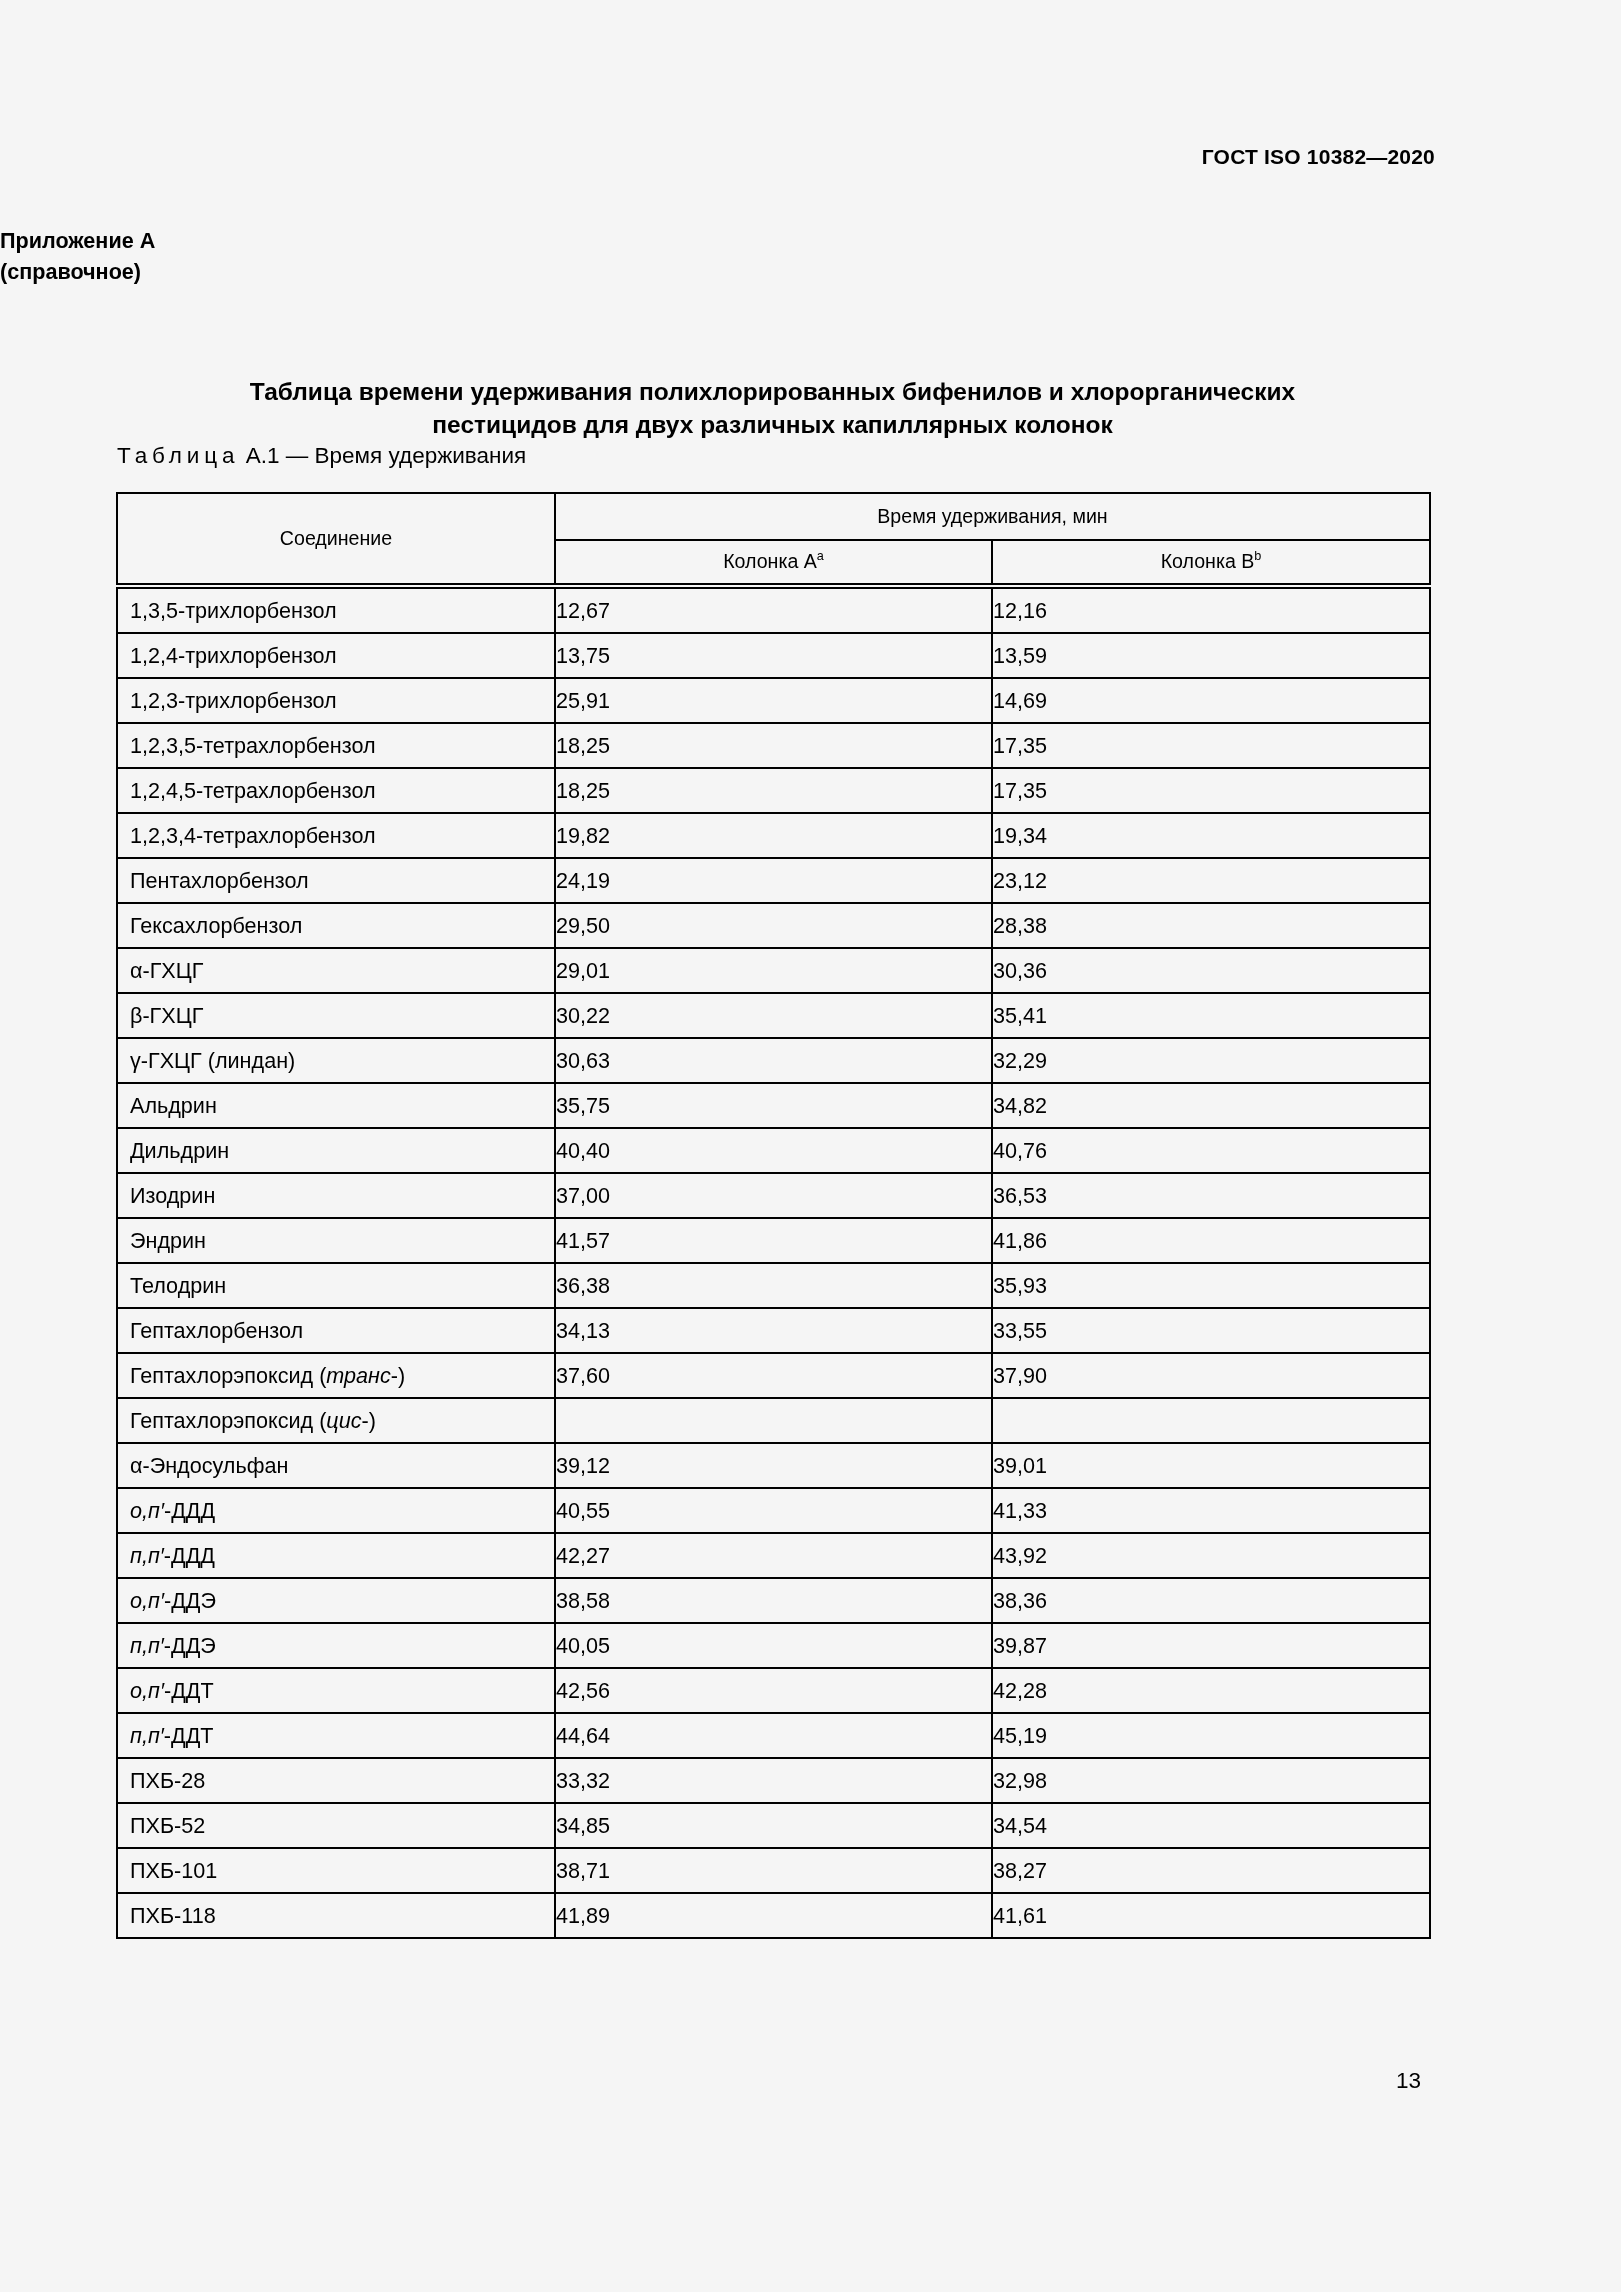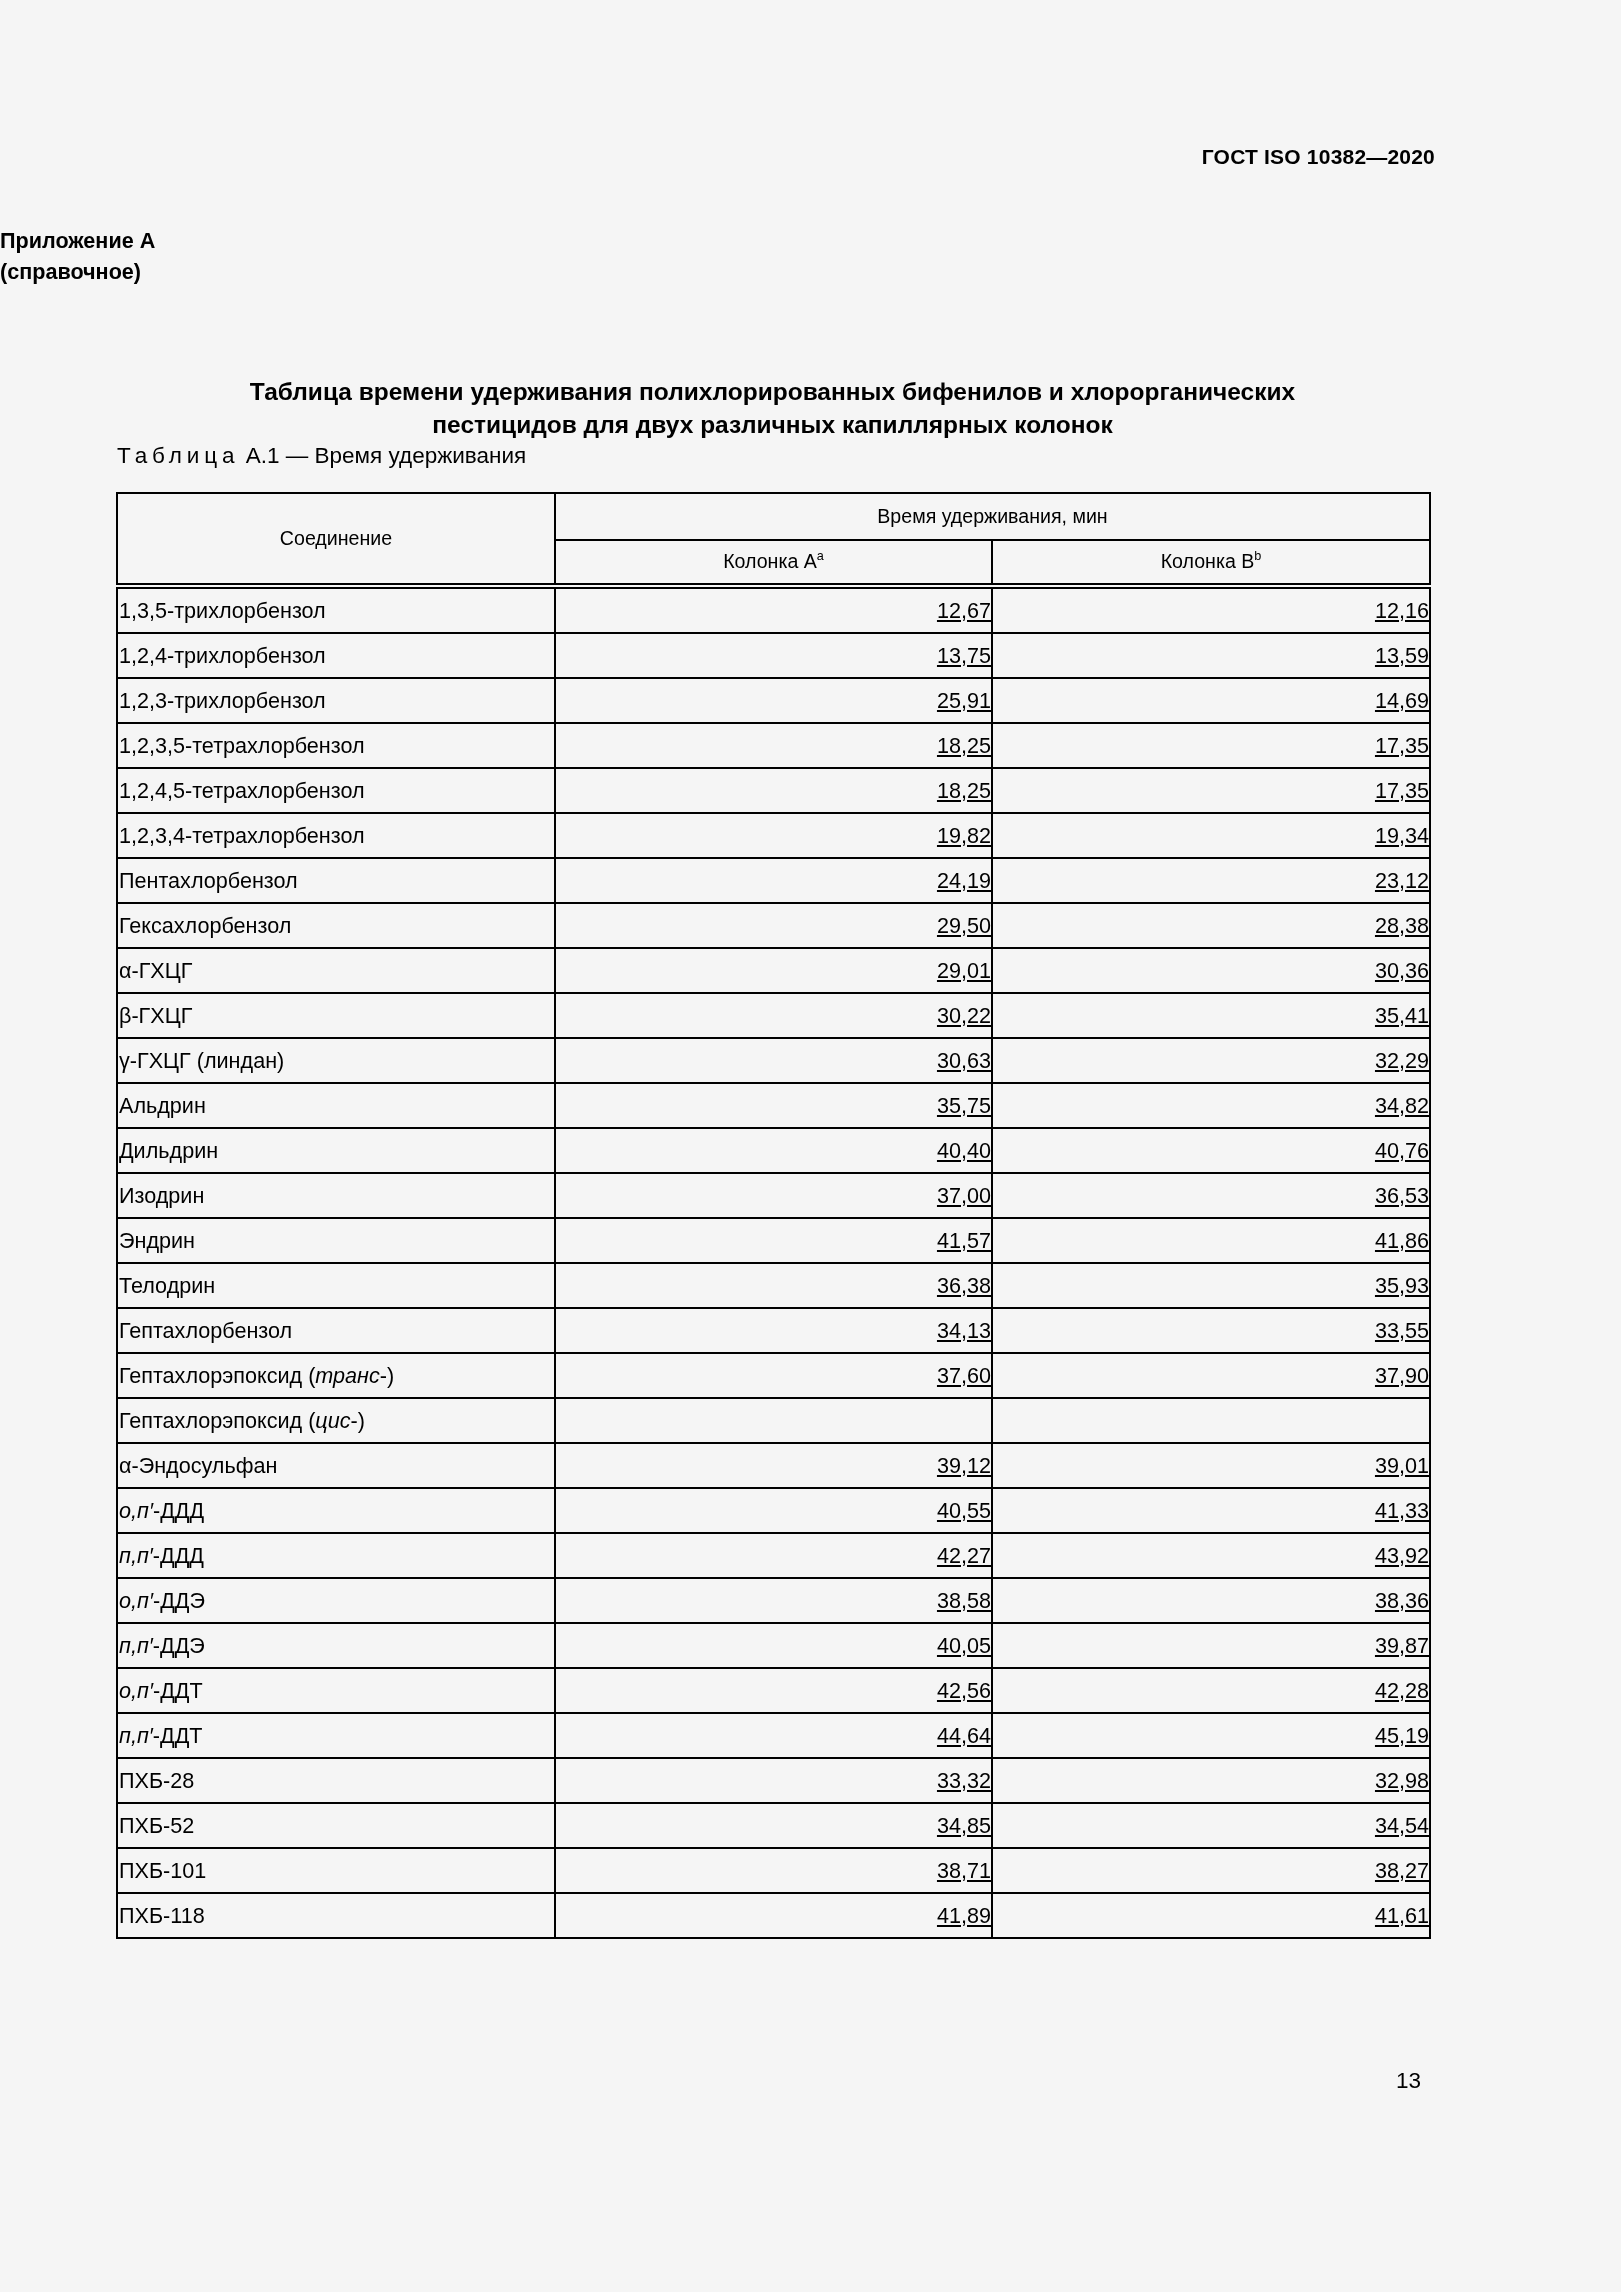--- a/index.html
+++ b/index.html
@@ -40,22 +40,22 @@
     font-weight: normal;
     font-size: 21.6px;
     padding: 0;
   }
   th { font-size: 19.6px; text-align: center; }
   th.h-top { height: 44px; }
   th.h-sub { height: 42px; border-radius: 21px; }
   th.h-comp { height: 89px; }
   thead tr:last-child th, thead th.h-comp { border-bottom: 6.9px double #000; }
   td { height: 43px; }
-  td.name { padding-left: 1px; text-align: left; }
-  td.num { text-align: right; text-decoration: underline; }
+  td.name { padding-left: 12px; text-align: left; }
+  td.num { text-align: left; }
   sup { font-size: 12.7px; vertical-align: 7.8px; line-height: 0; }
   .page-number {
     position: absolute; left: 1396px; top: 2068px; font-size: 22.5px;
   }
   i { font-style: italic; }
 </style>
 </head>
 <body>
 
 <div class="doc-code">ГОСТ ISO 10382—2020</div>

